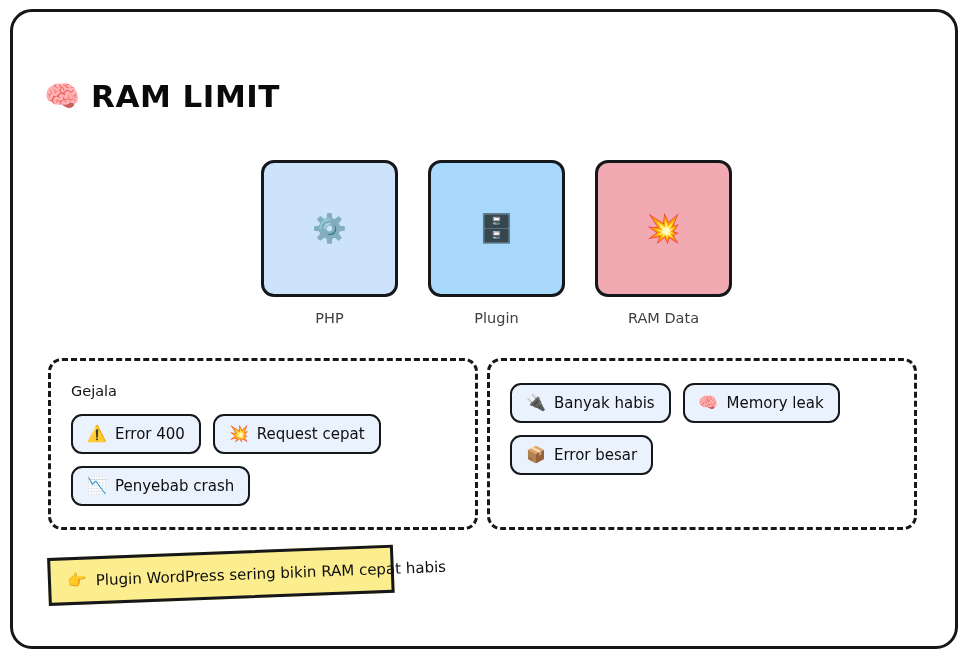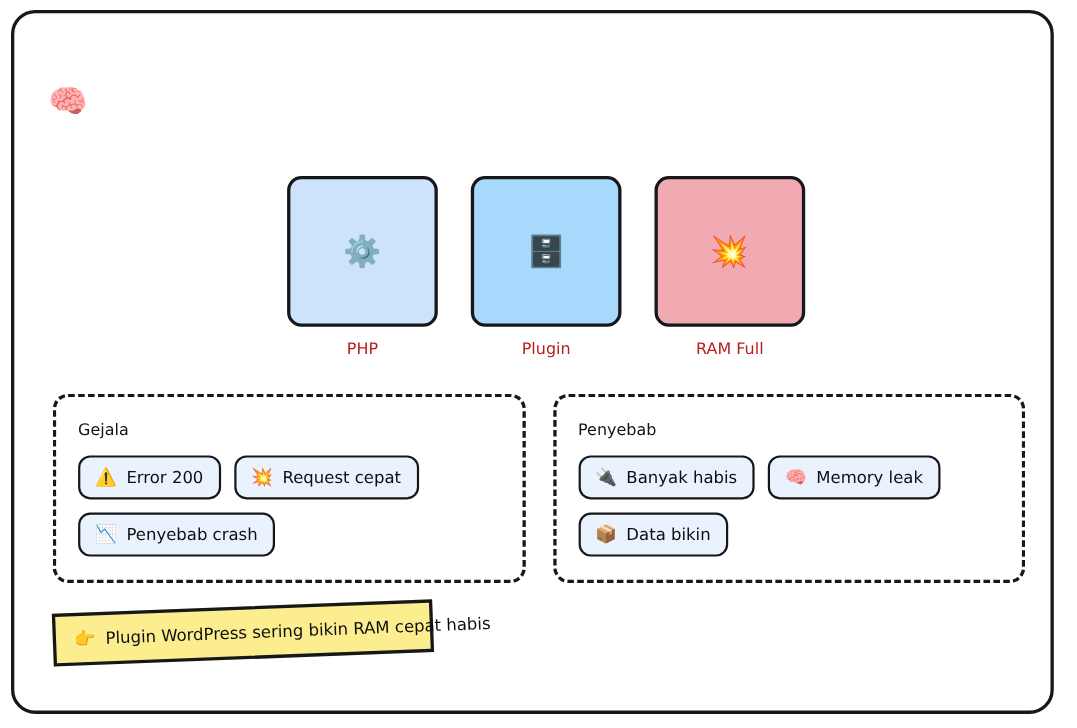--- a/index.html
+++ b/index.html
@@ -81,33 +81,33 @@
     align-items: center;
     justify-content: center;
   }
   .card-icon {
     font-size: 28px;
     line-height: 1;
   }
   .card-label {
     margin-top: 13px;
     font-size: 14.5px;
-    color: #b91c1c;
+    color: #404040;
     font-family: "DejaVu Sans", sans-serif;
     white-space: nowrap;
   }
 
   
   .panels {
     position: absolute;
     left: 48px;
     top: 358px;
     width: 884px;
     display: flex;
-    gap: 25px;
+    gap: 9px;
   }
   .panel {
     width: 430px;
     min-height: 172px;
     box-sizing: border-box;
     border: 3px dashed #16181b;
     border-radius: 14px;
     background: #ffffff;
     padding: 22px 20px 20px 20px;
   }
@@ -172,20 +172,21 @@
 </style>
 </head>
 <body>
 
 <div id="canvas">
 
   <div class="frame"></div>
 
   <div class="title-row">
     <span class="title-emoji">🧠</span>
+    <span class="title-text">RAM LIMIT</span>
   </div>
 
   <div class="cards">
 
     <div class="card-wrap">
       <div class="card-box" style="background: rgb(205, 227, 251);">
         <span class="card-icon">⚙️</span>
       </div>
       <div class="card-label">PHP</div>
     </div>
@@ -194,59 +195,58 @@
       <div class="card-box" style="background: rgb(168, 216, 251);">
         <span class="card-icon">🗄️</span>
       </div>
       <div class="card-label">Plugin</div>
     </div>
 
     <div class="card-wrap">
       <div class="card-box" style="background: rgb(242, 170, 178);">
         <span class="card-icon">💥</span>
       </div>
-      <div class="card-label">RAM Full</div>
+      <div class="card-label">RAM Data</div>
     </div>
 
   </div>
 
   <div class="panels">
 
     <div class="panel">
       <div class="panel-title">Gejala</div>
       <div class="chip-row">
         <div class="chip">
           <span class="chip-emoji">⚠️</span>
-          <span>Error 200</span>
+          <span>Error 400</span>
         </div>
         <div class="chip">
           <span class="chip-emoji">💥</span>
           <span>Request cepat</span>
         </div>
         <div class="chip">
           <span class="chip-emoji">📉</span>
           <span>Penyebab crash</span>
         </div>
       </div>
     </div>
 
     <div class="panel">
-      <div class="panel-title">Penyebab</div>
       <div class="chip-row">
         <div class="chip">
           <span class="chip-emoji">🔌</span>
           <span>Banyak habis</span>
         </div>
         <div class="chip">
           <span class="chip-emoji">🧠</span>
           <span>Memory leak</span>
         </div>
         <div class="chip">
           <span class="chip-emoji">📦</span>
-          <span>Data bikin</span>
+          <span>Error besar</span>
         </div>
       </div>
     </div>
 
   </div>
 
   <div class="note" style="background: rgb(252, 237, 142);">
     <span class="note-emoji">👉</span>
     <span class="note-text">Plugin WordPress sering bikin RAM cepat habis</span>
   </div>

